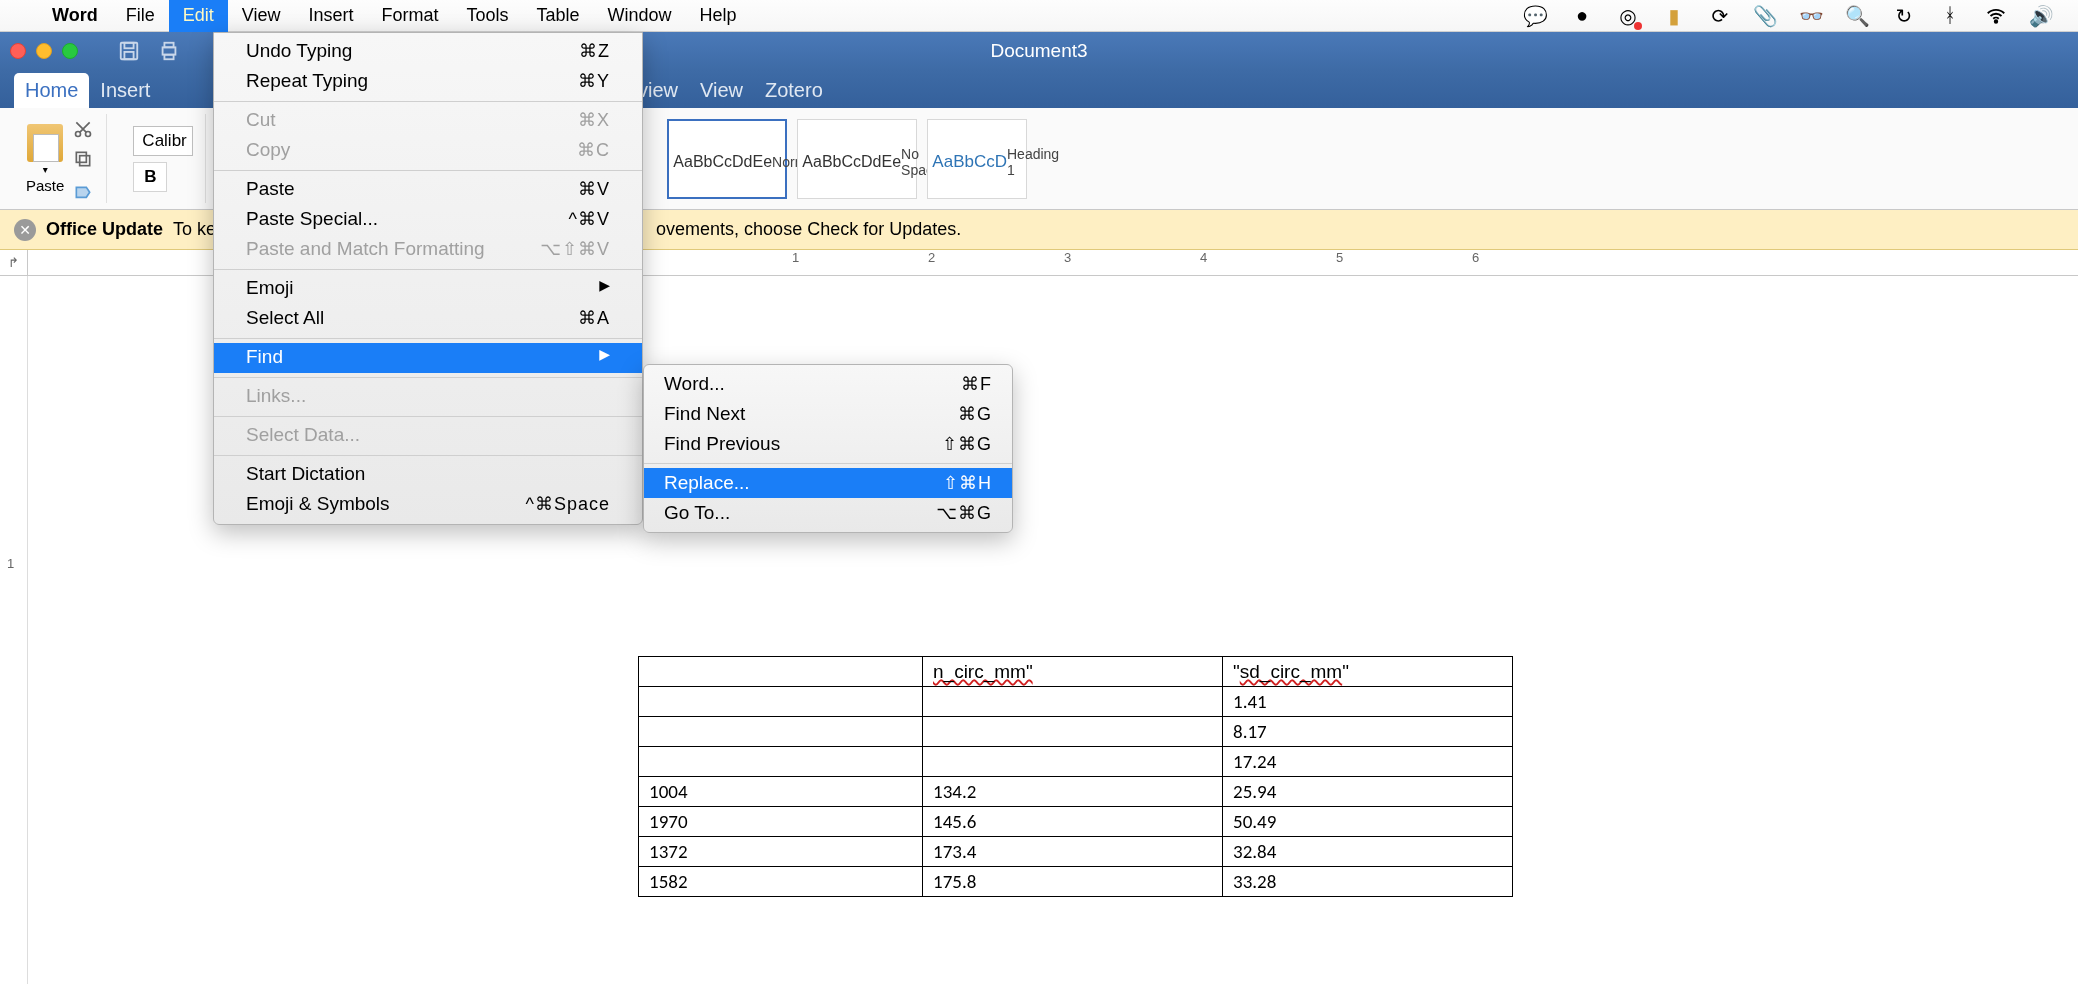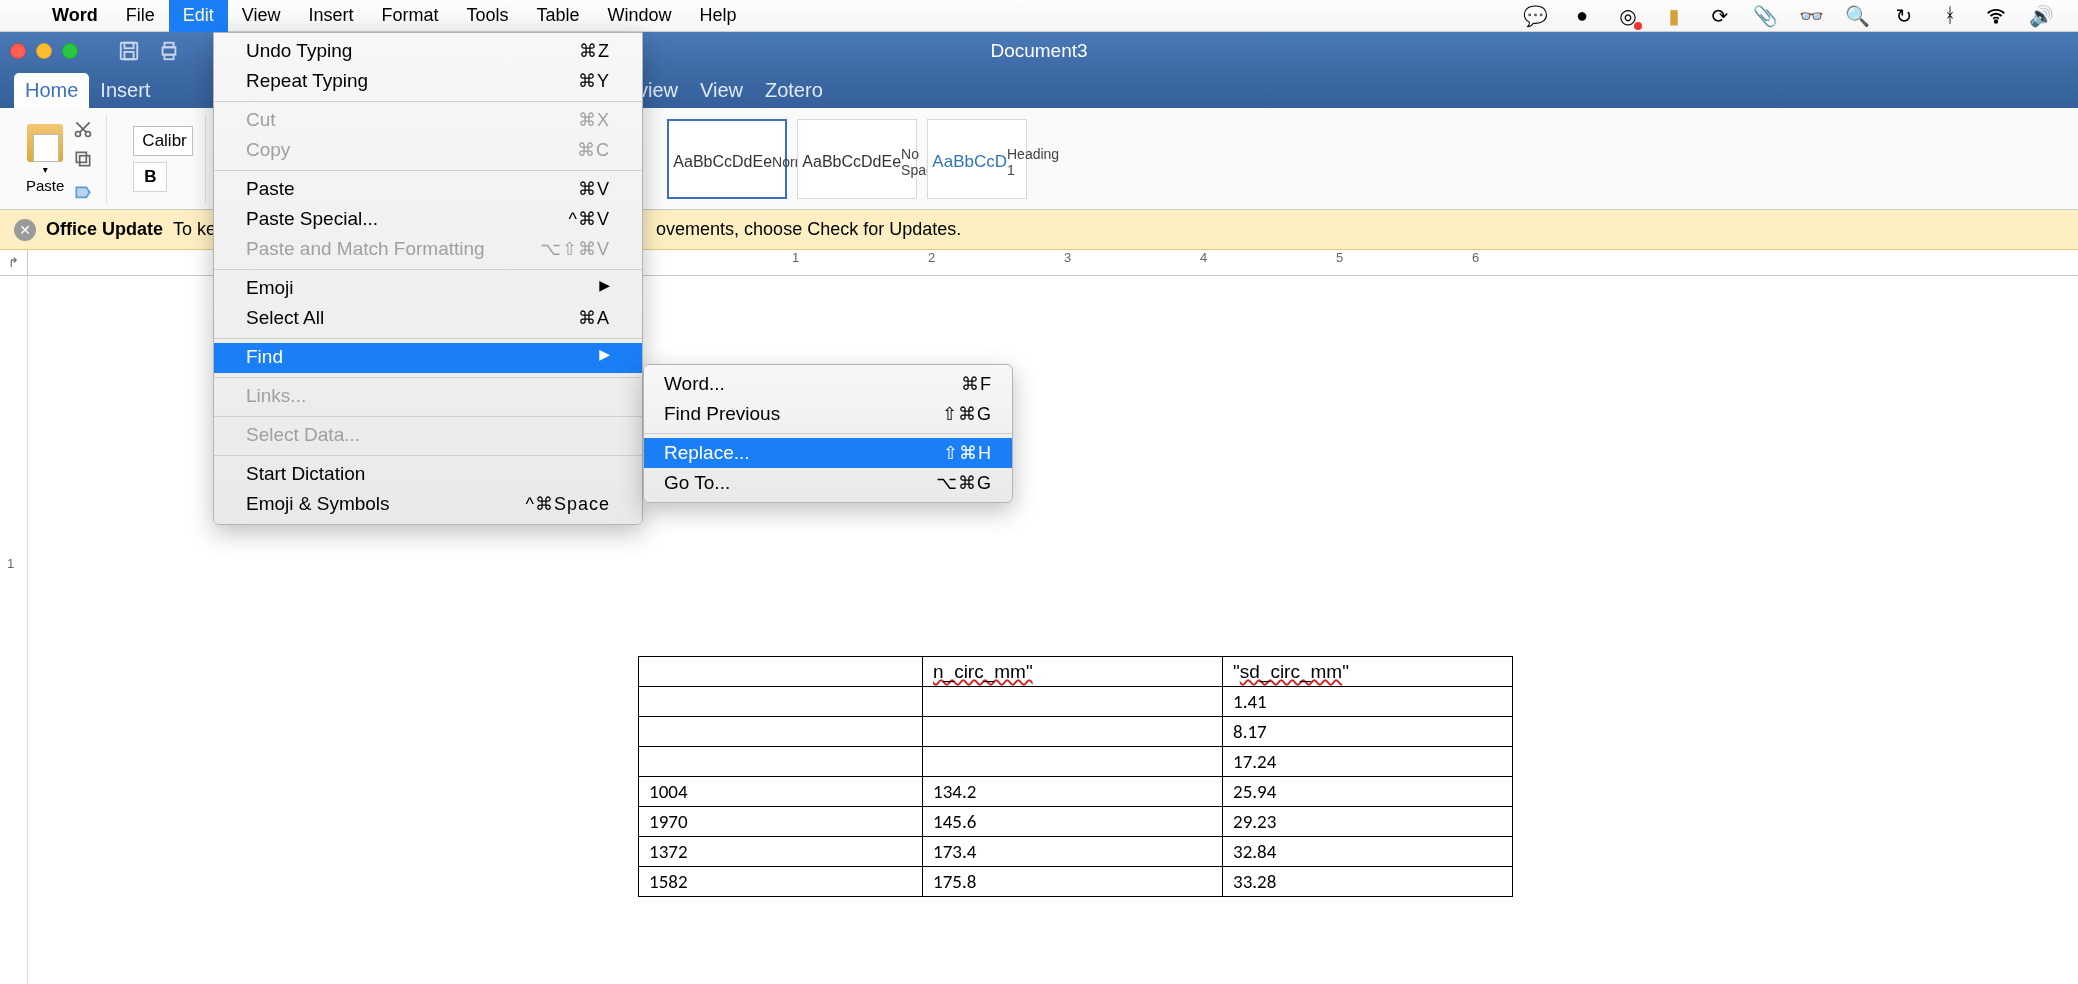--- a/index.html
+++ b/index.html
@@ -402,21 +402,21 @@
               <td class="col3">17.24</td>
             </tr>
         <tr>
               <td class="col1">1004</td>
               <td class="col2">134.2</td>
               <td class="col3">25.94</td>
             </tr>
         <tr>
               <td class="col1">1970</td>
               <td class="col2">145.6</td>
-              <td class="col3">29.23</td>
+              <td class="col3">50.49</td>
             </tr>
         <tr>
               <td class="col1">1372</td>
               <td class="col2">173.4</td>
               <td class="col3">32.84</td>
             </tr>
         <tr>
               <td class="col1">1582</td>
               <td class="col2">175.8</td>
               <td class="col3">33.28</td>
@@ -489,20 +489,24 @@
       <span class="shortcut">^⌘Space</span>
     </div>
 </div>
 
 <div class="submenu">
   <div class="mitem">
       <span>Word...</span>
       <span class="shortcut">⌘F</span>
     </div>
   <div class="mitem">
+      <span>Find Next</span>
+      <span class="shortcut">⌘G</span>
+    </div>
+  <div class="mitem">
       <span>Find Previous</span>
       <span class="shortcut">⇧⌘G</span>
     </div>
   <div class="sep"></div>
   <div class="mitem highlight">
       <span>Replace...</span>
       <span class="shortcut">⇧⌘H</span>
     </div>
   <div class="mitem">
       <span>Go To...</span>

